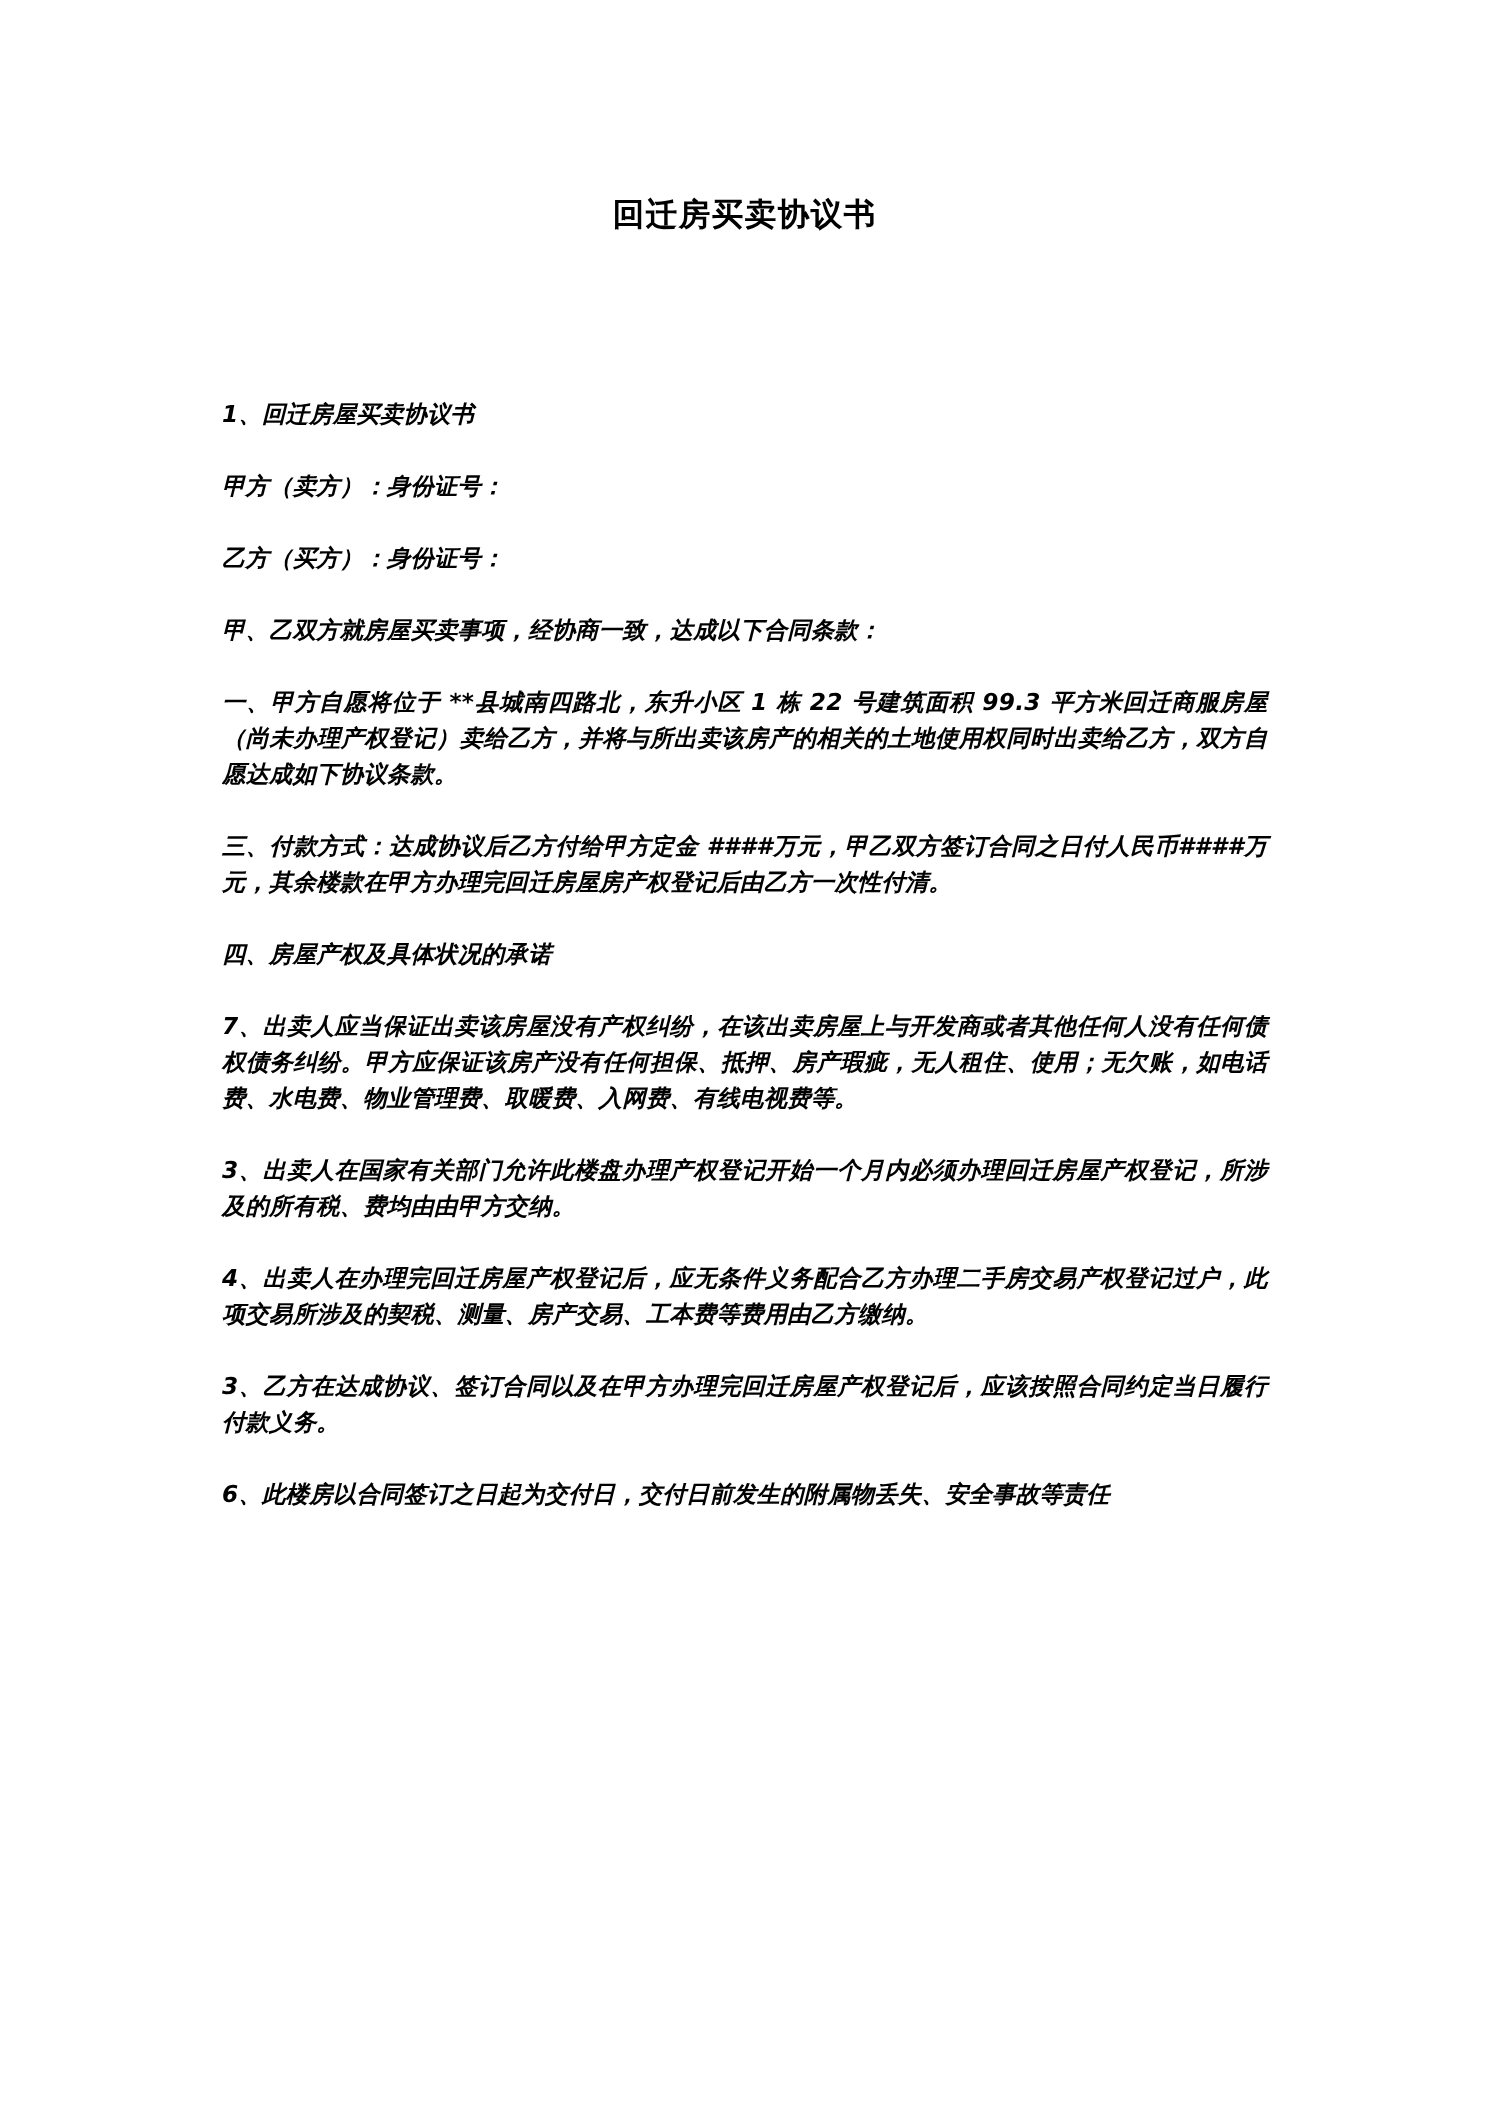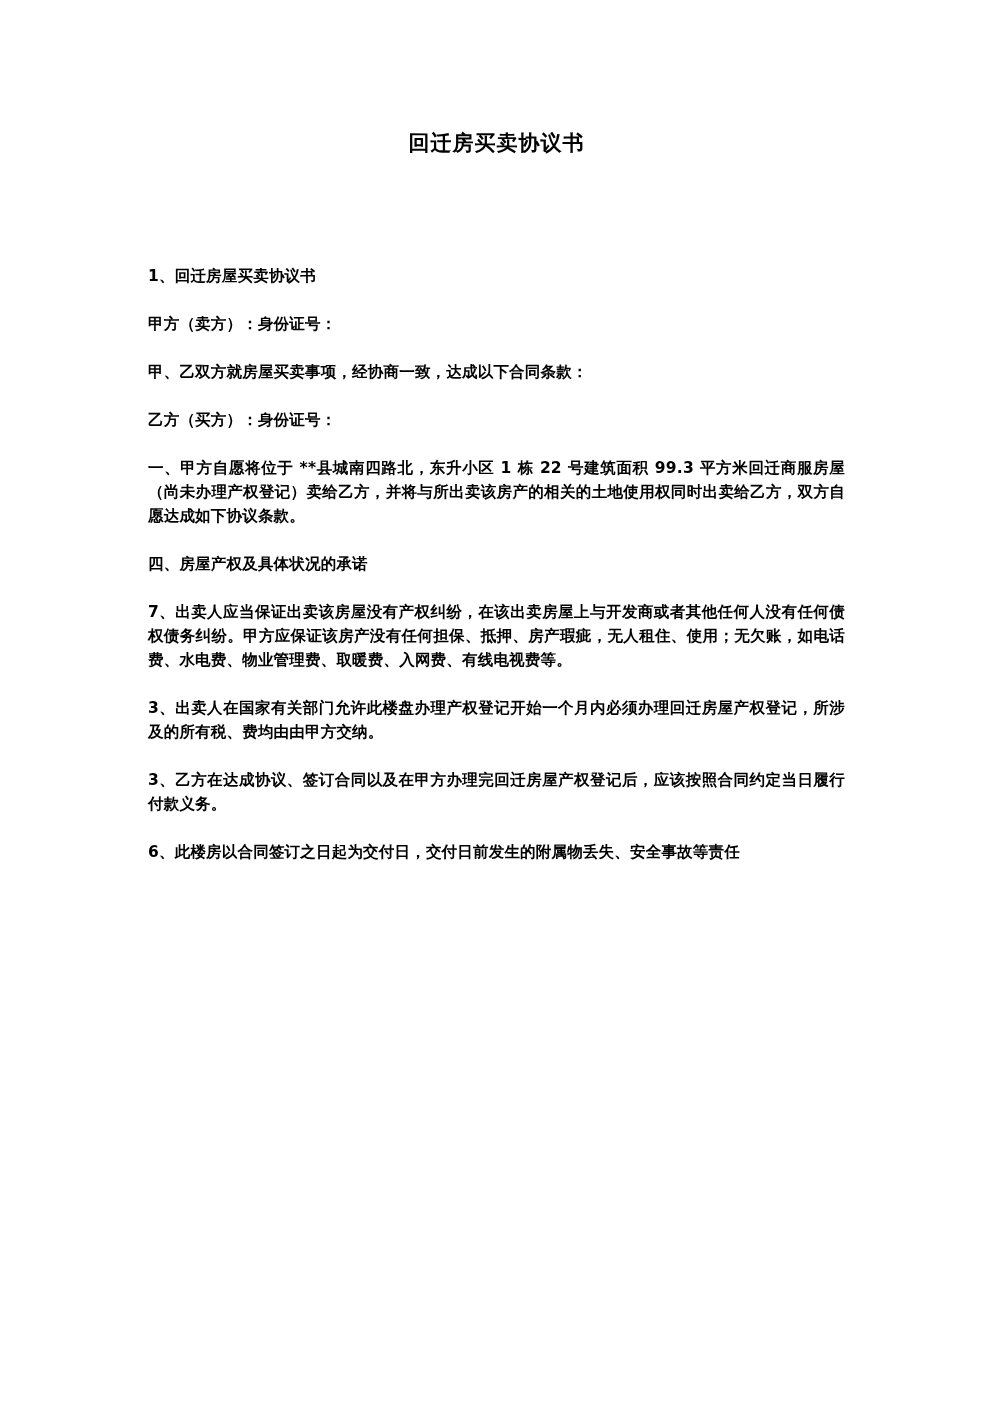--- a/index.html
+++ b/index.html
@@ -25,20 +25,21 @@
   .doc-title {
     text-align: center;
     font-size: 21px;
     font-weight: bold;
     letter-spacing: 1px;
     margin: 0 0 0 0;
     line-height: 1.5;
   }
   .body-block {
     margin-top: 104px;
+    font-style: italic;
   }
   p.para {
     font-size: 15.5px;
     line-height: 1.55;
     margin: 0 0 24px 0;
     text-align: justify;
     letter-spacing: 0.2px;
   }
   p.para.bold {
     font-weight: bold;
@@ -50,23 +51,25 @@
 </head>
 <body>
 
 <div class="page">
 
   <h1 class="doc-title">回迁房买卖协议书</h1>
 
   <div class="body-block">
     <p class="para bold">1、回迁房屋买卖协议书</p>
     <p class="para bold">甲方（卖方）：身份证号：</p>
+    <p class="para bold">乙方（买方）：身份证号：</p>
     <p class="para bold">甲、乙双方就房屋买卖事项，经协商一致，达成以下合同条款：</p>
-    <p class="para bold">乙方（买方）：身份证号：</p>
     <p class="para bold">一、甲方自愿将位于 **县城南四路北，东升小区 1 栋 22 号建筑面积 99.3 平方米回迁商服房屋（尚未办理产权登记）卖给乙方，并将与所出卖该房产的相关的土地使用权同时出卖给乙方，双方自愿达成如下协议条款。</p>
+    <p class="para bold">三、付款方式：达成协议后乙方付给甲方定金 ####万元，甲乙双方签订合同之日付人民币####万元，其余楼款在甲方办理完回迁房屋房产权登记后由乙方一次性付清。</p>
     <p class="para bold">四、房屋产权及具体状况的承诺</p>
     <p class="para bold">7、出卖人应当保证出卖该房屋没有产权纠纷，在该出卖房屋上与开发商或者其他任何人没有任何债权债务纠纷。甲方应保证该房产没有任何担保、抵押、房产瑕疵，无人租住、使用；无欠账，如电话费、水电费、物业管理费、取暖费、入网费、有线电视费等。</p>
     <p class="para bold">3、出卖人在国家有关部门允许此楼盘办理产权登记开始一个月内必须办理回迁房屋产权登记，所涉及的所有税、费均由由甲方交纳。</p>
+    <p class="para bold">4、出卖人在办理完回迁房屋产权登记后，应无条件义务配合乙方办理二手房交易产权登记过户，此项交易所涉及的契税、测量、房产交易、工本费等费用由乙方缴纳。</p>
     <p class="para bold">3、乙方在达成协议、签订合同以及在甲方办理完回迁房屋产权登记后，应该按照合同约定当日履行付款义务。</p>
     <p class="para bold last">6、此楼房以合同签订之日起为交付日，交付日前发生的附属物丢失、安全事故等责任</p>
   </div>
 
 </div>
 
 </body></html>

